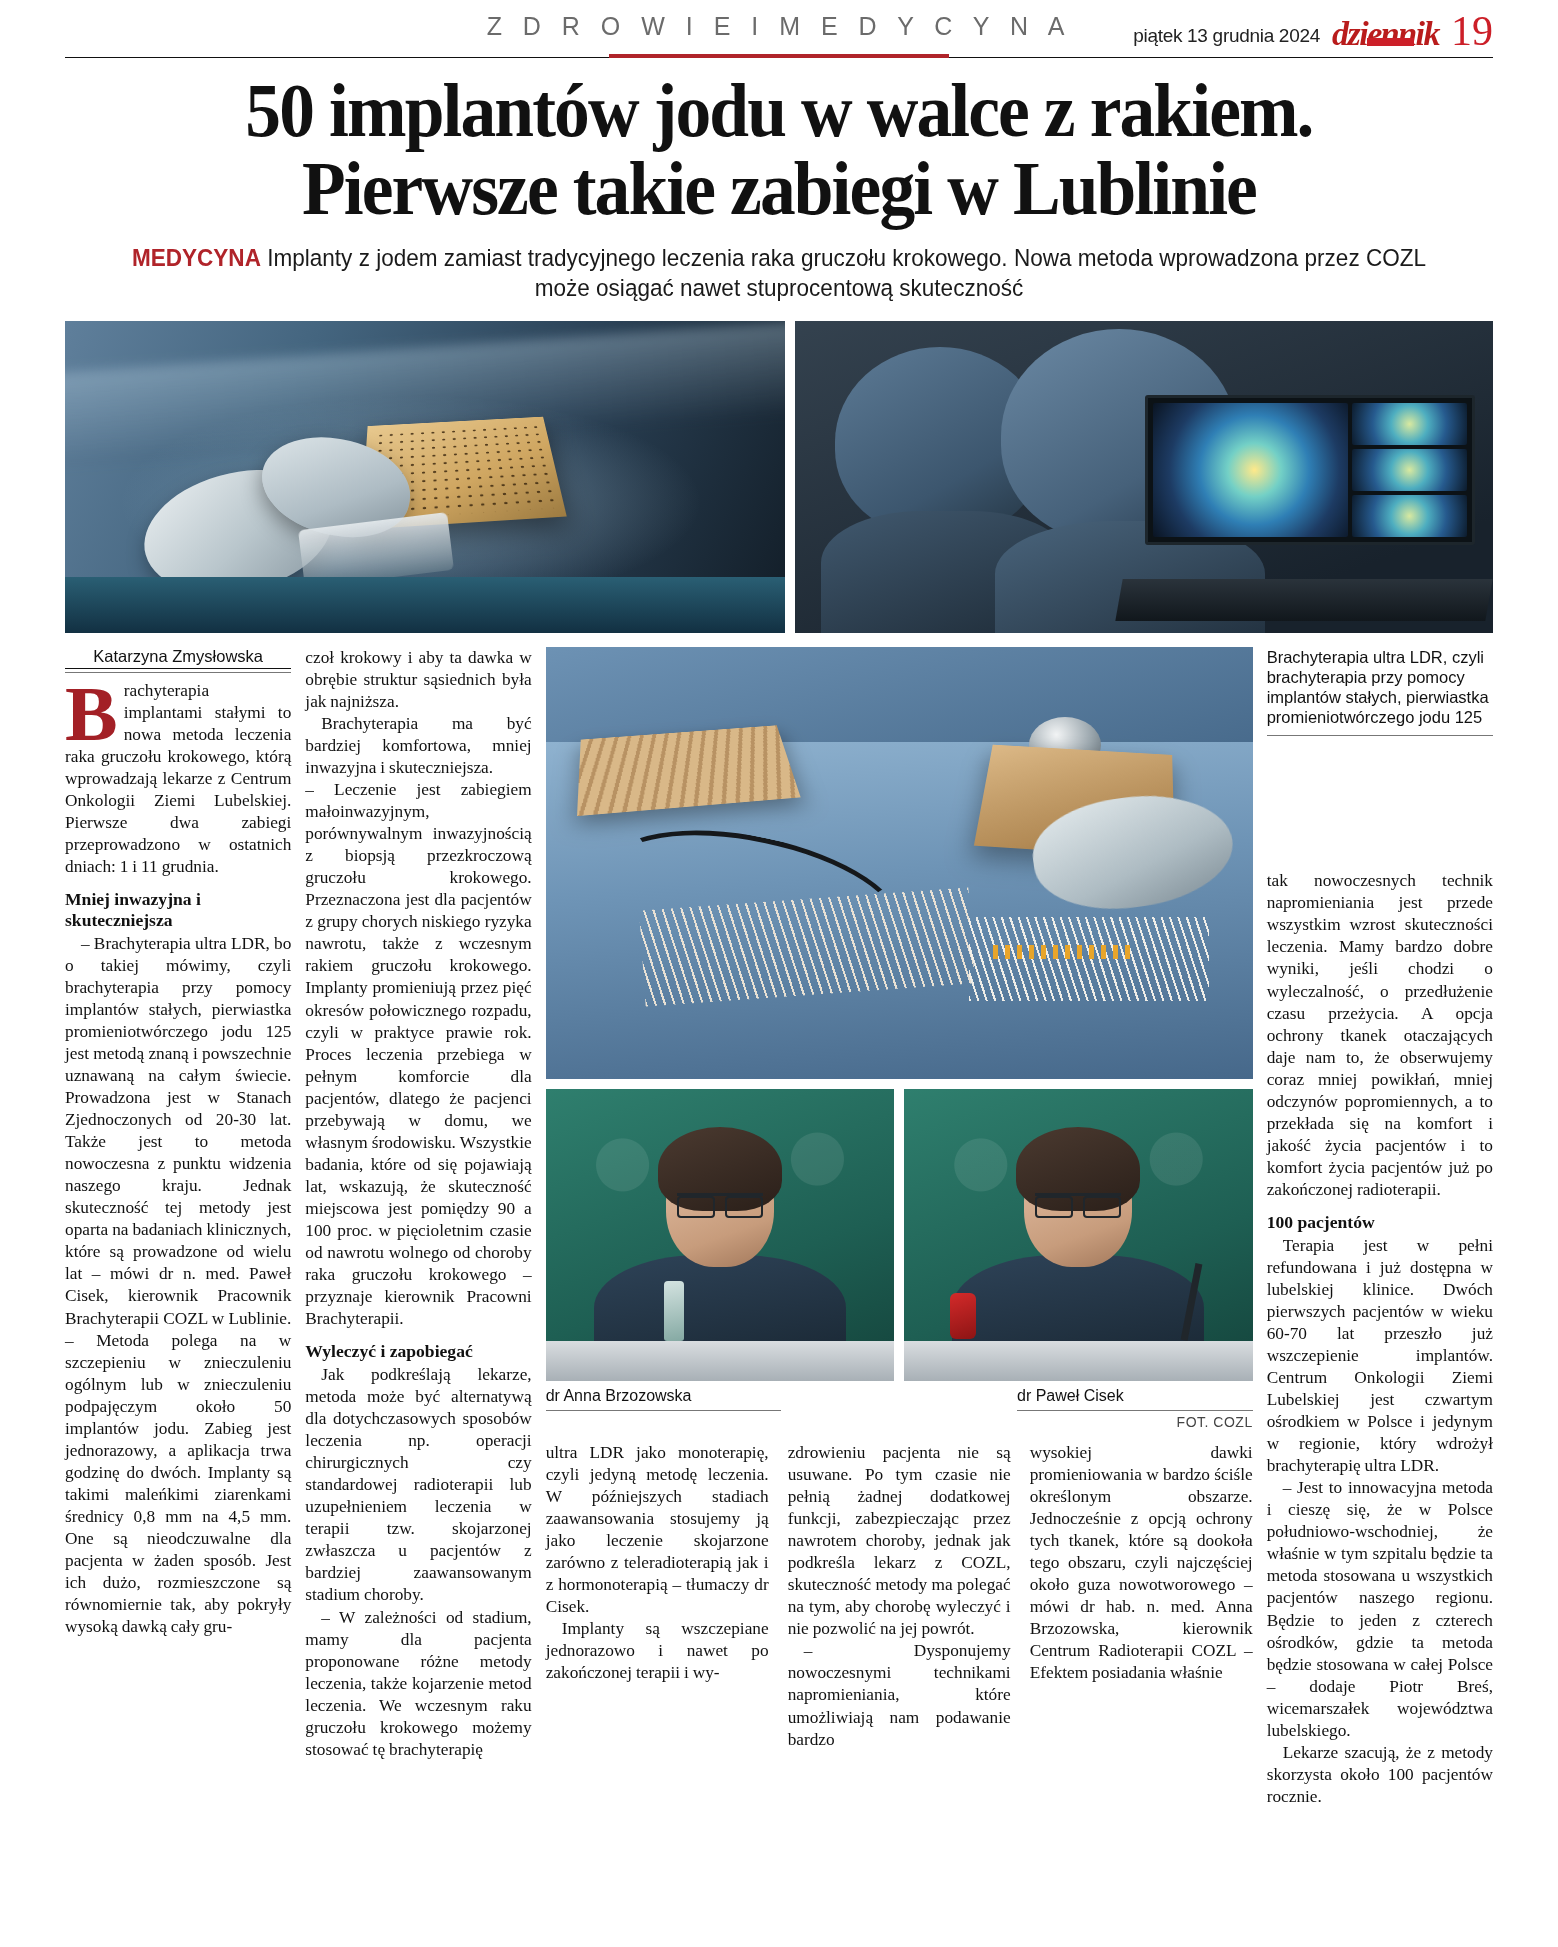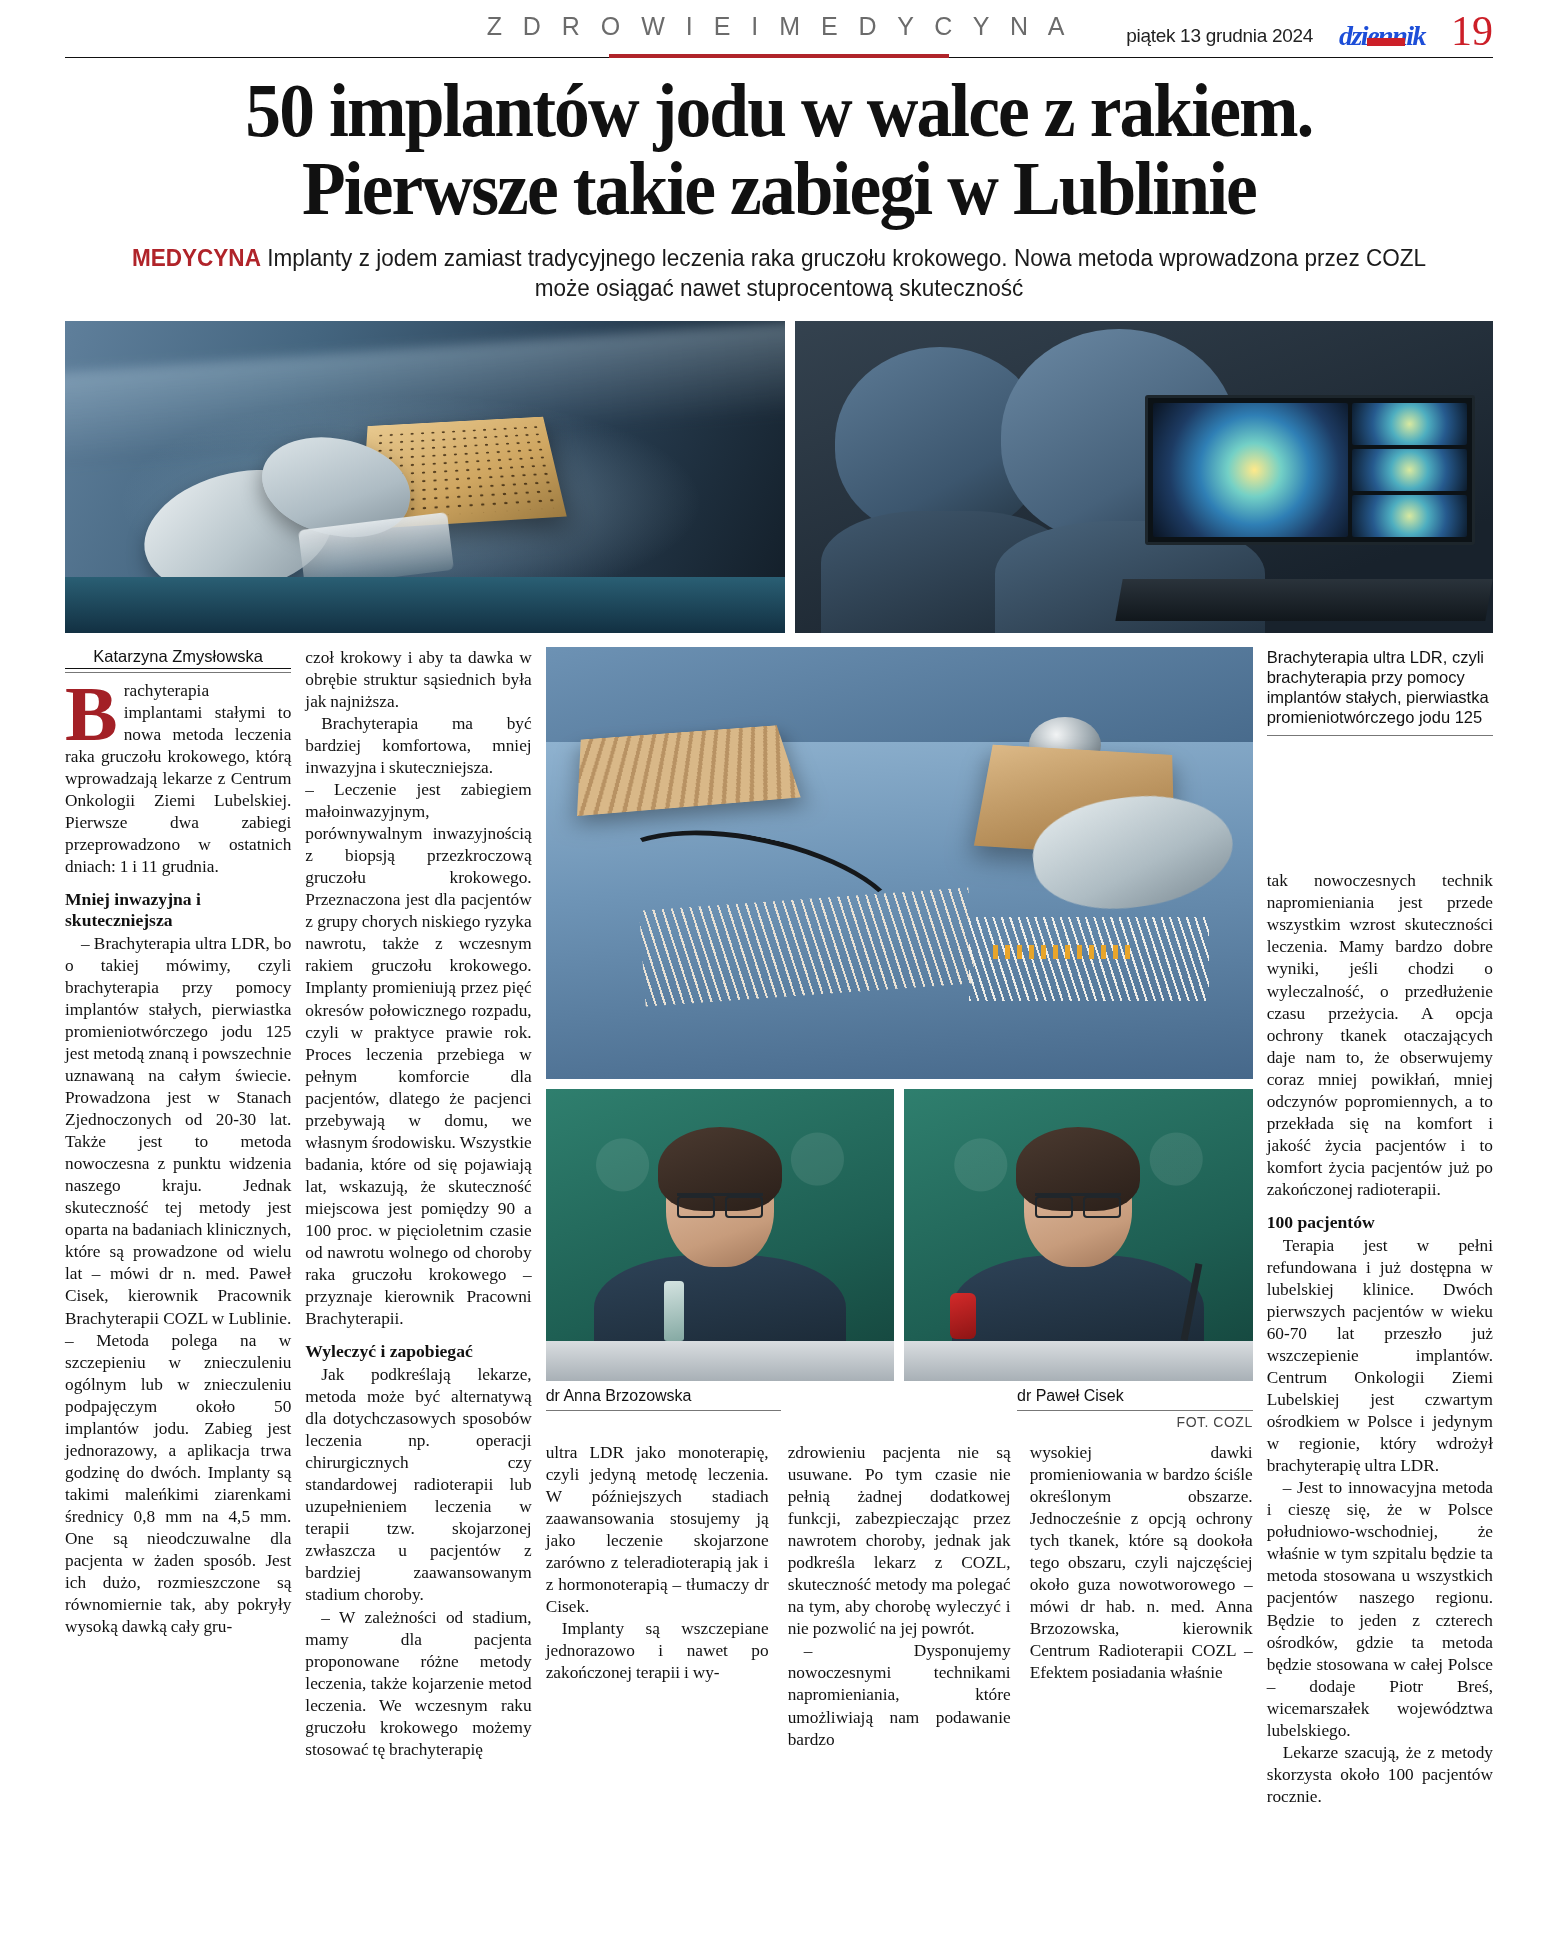--- a/index.html
+++ b/index.html
@@ -25,30 +25,30 @@
   }
   .masthead-rule {
     position:absolute; left:0; right:0; bottom:0; height:1px; background:#111;
   }
   .masthead-rule::after{
     content:""; position:absolute; left:50%; transform:translateX(-50%);
     bottom:0; width:340px; height:4px; background:#b0242a;
   }
   .masthead-right {
     position:absolute; right:0; bottom:8px;
-    display:flex; align-items:flex-end; gap:26px;
+    display:flex; align-items:flex-end; gap:12px;
   }
   .issue-date {
     font-family:"Liberation Sans", sans-serif;
     font-size:19px; color:#222; letter-spacing:-0.3px; padding-bottom:3px;
   }
   .brand-logo {
     font-family:"Liberation Serif", serif;
     font-weight:bold; font-style:italic;
-    font-size:28px; color:#1d4ed8; letter-spacing:-1.5px;
+    font-size:34px; color:#b91c1c; letter-spacing:-1.5px;
     position:relative; line-height:0.95;
   }
   .brand-logo .brand-bar{
     position:absolute; left:33%; bottom:4px; width:44%; height:8px;
     background:#cc1f28;
   }
   .page-number {
     font-family:"Liberation Serif", serif;
     font-size:42px; color:#cc1f28; line-height:0.8; padding-bottom:1px;
   }

